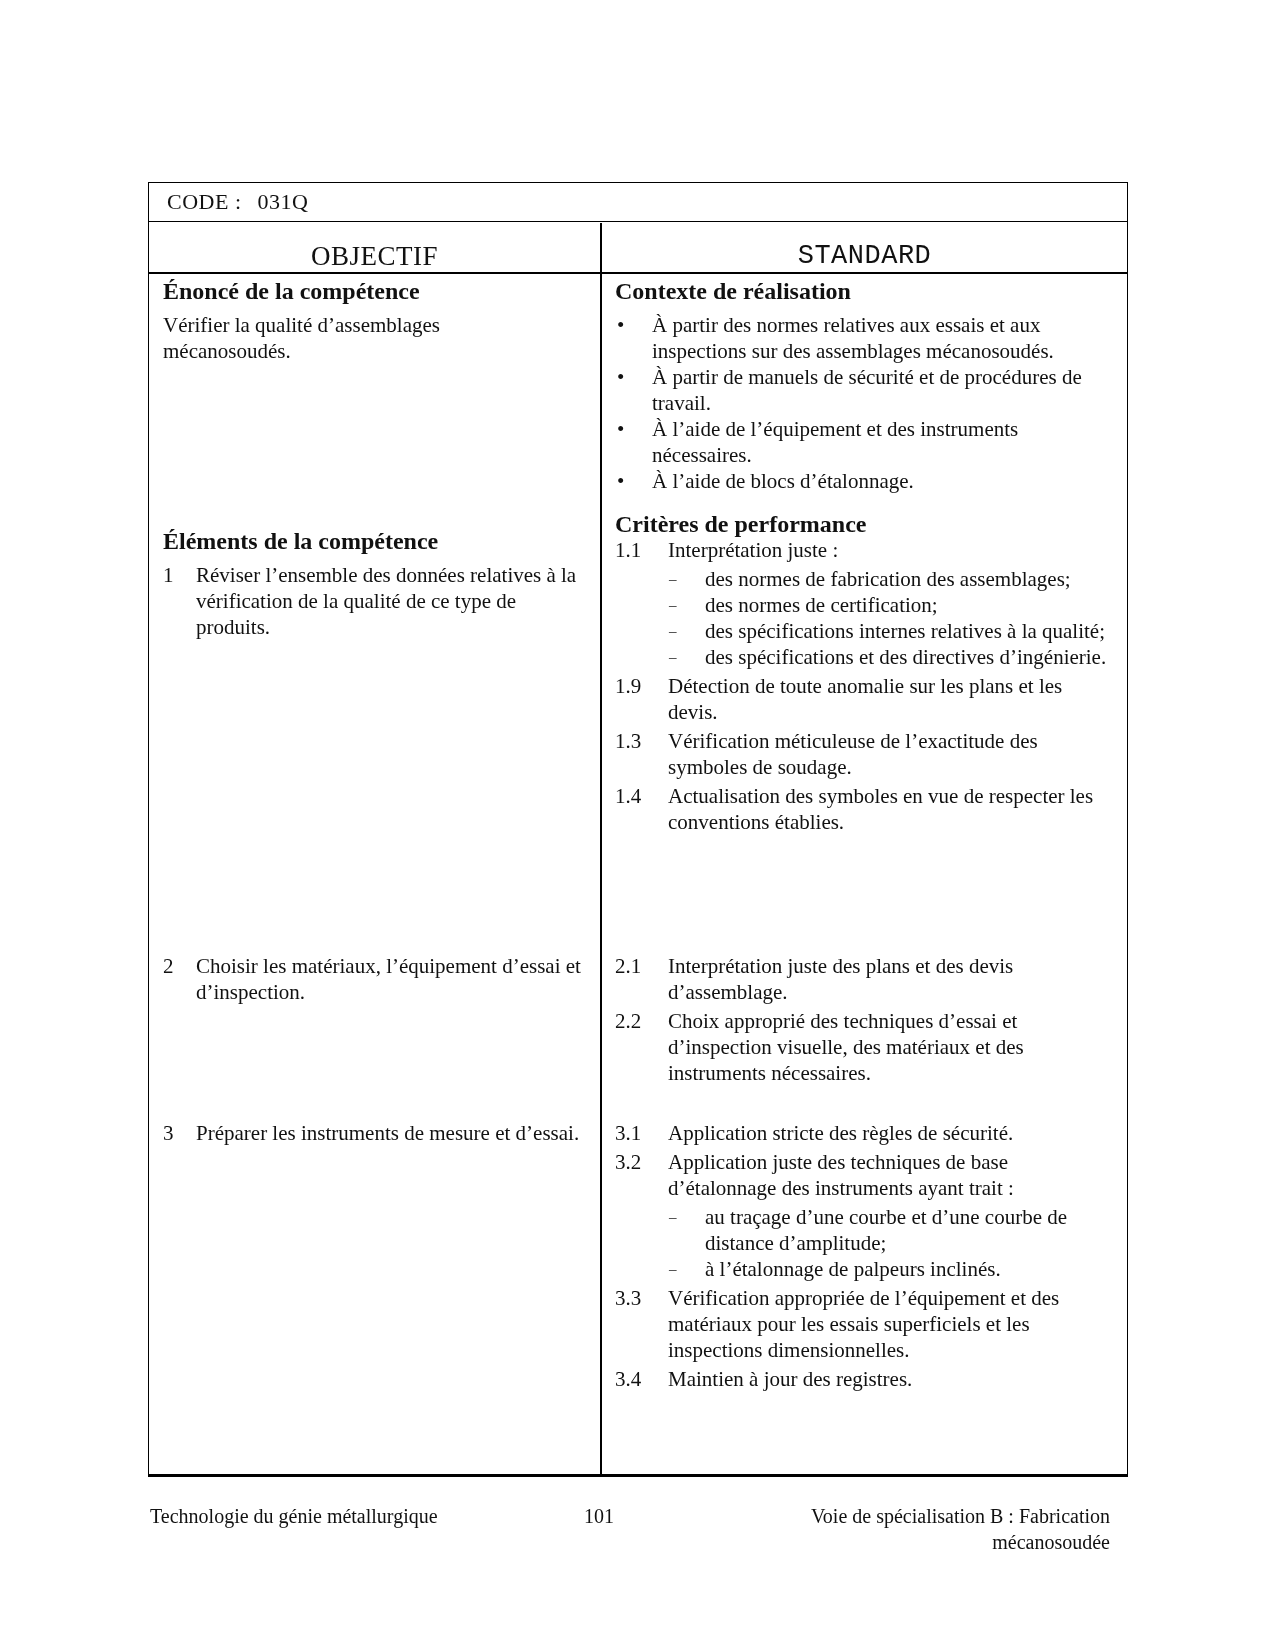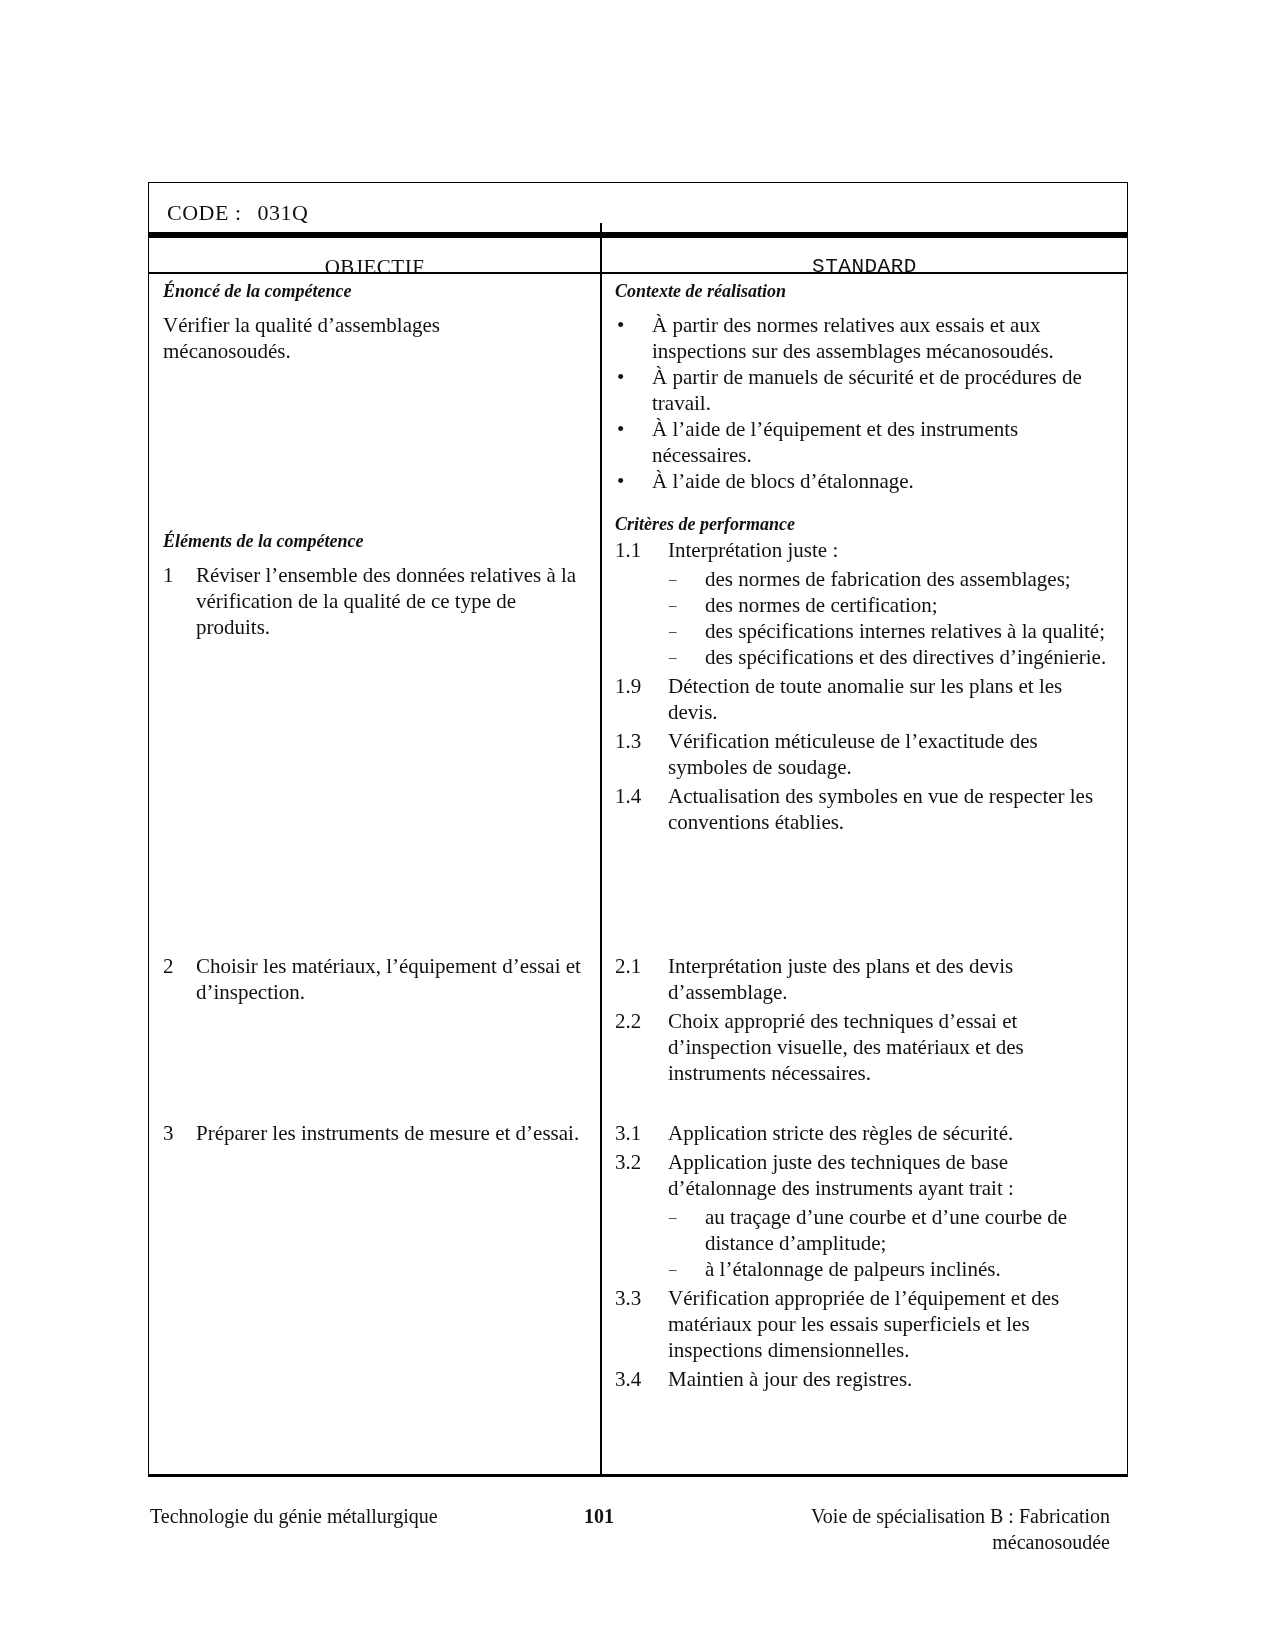--- a/index.html
+++ b/index.html
@@ -1,43 +1,43 @@
 <!DOCTYPE html>
 <html><head>
 <meta charset="utf-8">
 <style>
   html, body { margin: 0; padding: 0; background: #ffffff; }
   body { width: 1275px; height: 1650px; position: relative; overflow: hidden;
          font-family: "Liberation Serif", "DejaVu Serif", serif; color: #111; }
   .table { position: absolute; left: 148px; top: 182px; width: 980px; height: 1295px;
            border: 1.5px solid #000; border-bottom: 3px solid #000; box-sizing: border-box; }
   .code-row { position: absolute; left: 0; top: 0; right: 0; height: 38px;
-              border-bottom: 6px solid #000000; margin-top: 11px; }
+              border-bottom: 1px solid #000000; }
   .code-text { position: absolute; left: 18px; top: 6px; font-size: 22px; letter-spacing: 0.5px; }
   .code-val { margin-left: 16px; }
   .divider { position: absolute; left: 451px; top: 40px; bottom: 0; width: 2px; background: #000; }
   .hdr-line { position: absolute; left: 0; right: 0; top: 89px; height: 1.5px; background: #000; }
-  .col-hdr { position: absolute; top: 72px; font-size: 21px; text-align: center; letter-spacing: 0.5px; }
+  .col-hdr { position: absolute; top: 58px; font-size: 27px; text-align: center; letter-spacing: 0.5px; }
   .col-hdr.left { left: 0; width: 451px; }
   .col-hdr.right { left: 453px; right: 0; font-family: Liberation Mono, monospace; }
   .cell { position: absolute; font-size: 21px; line-height: 26px; }
   .left-col { left: 14px; width: 425px; }
   .right-col { left: 466px; width: 500px; }
-  .heading { font-weight: bold; font-size: 18px; font-style: italic; }
+  .heading { font-weight: bold; font-size: 24px; }
   .bullet { position: relative; padding-left: 37px; }
   .bullet .mark { position: absolute; left: 2px; top: 0; }
   .num-item { position: relative; padding-left: 33px; }
   .num-item .num { position: absolute; left: 0; top: 0; }
   .crit { position: relative; padding-left: 53px; margin-bottom: 3px; }
   .crit .num { position: absolute; left: 0; top: 0; }
   .dash { position: relative; padding-left: 37px; }
   .dash .mark { position: absolute; left: 1px; top: 0; font-size: 15px; }
   .footer { position: absolute; top: 1503px; font-size: 20px; line-height: 26px; }
   .footer.left { left: 150px; }
-  .footer.center { left: 584px; font-weight: bold; }
+  .footer.center { left: 584px; }
   .footer.right { right: 165px; text-align: right; width: 420px; }
 </style>
 </head>
 <body>
 
 <div class="table">
   <div class="code-row">
     <div class="code-text">
       <span>CODE :</span><span class="code-val">031Q</span>
     </div>

